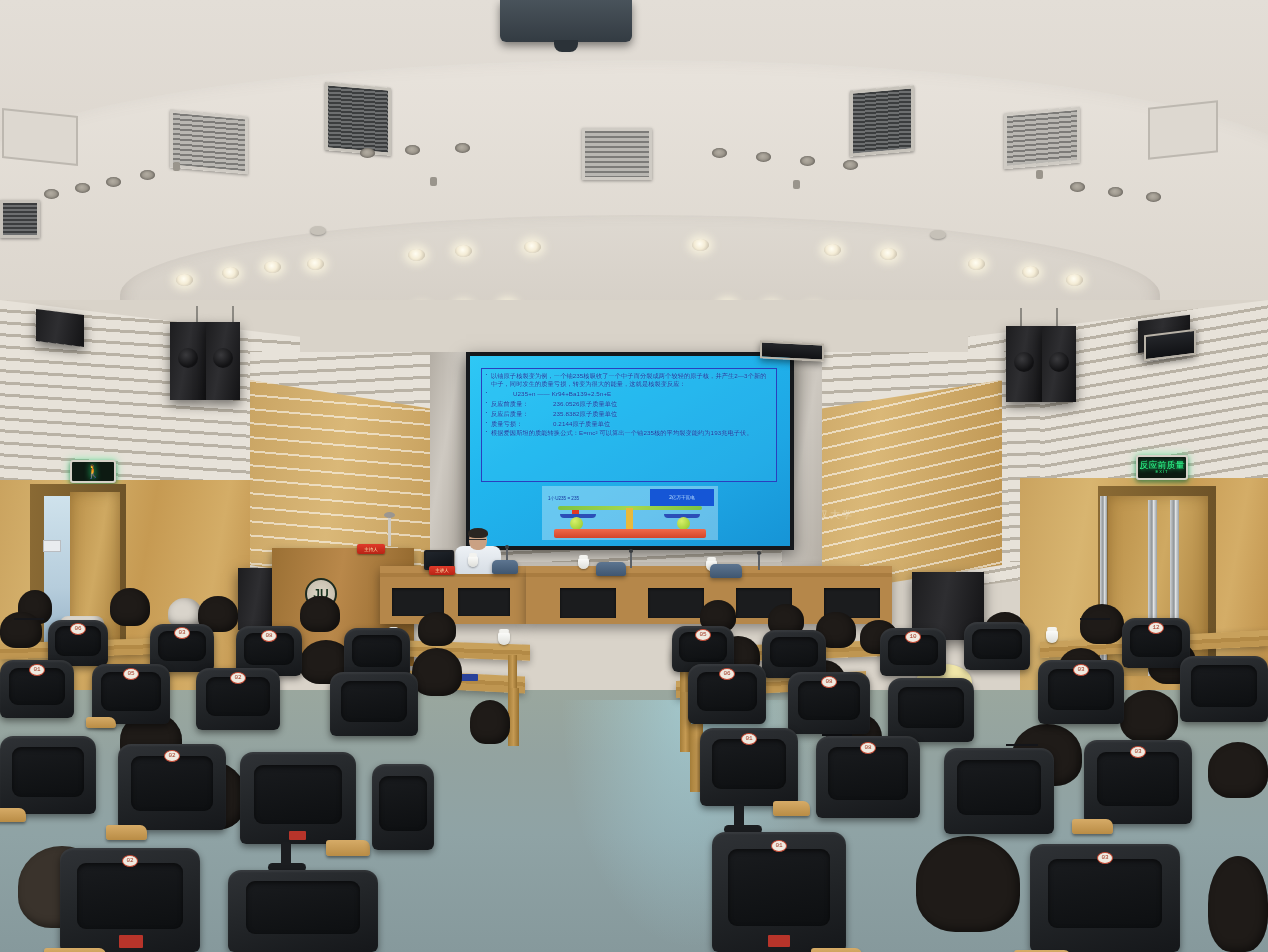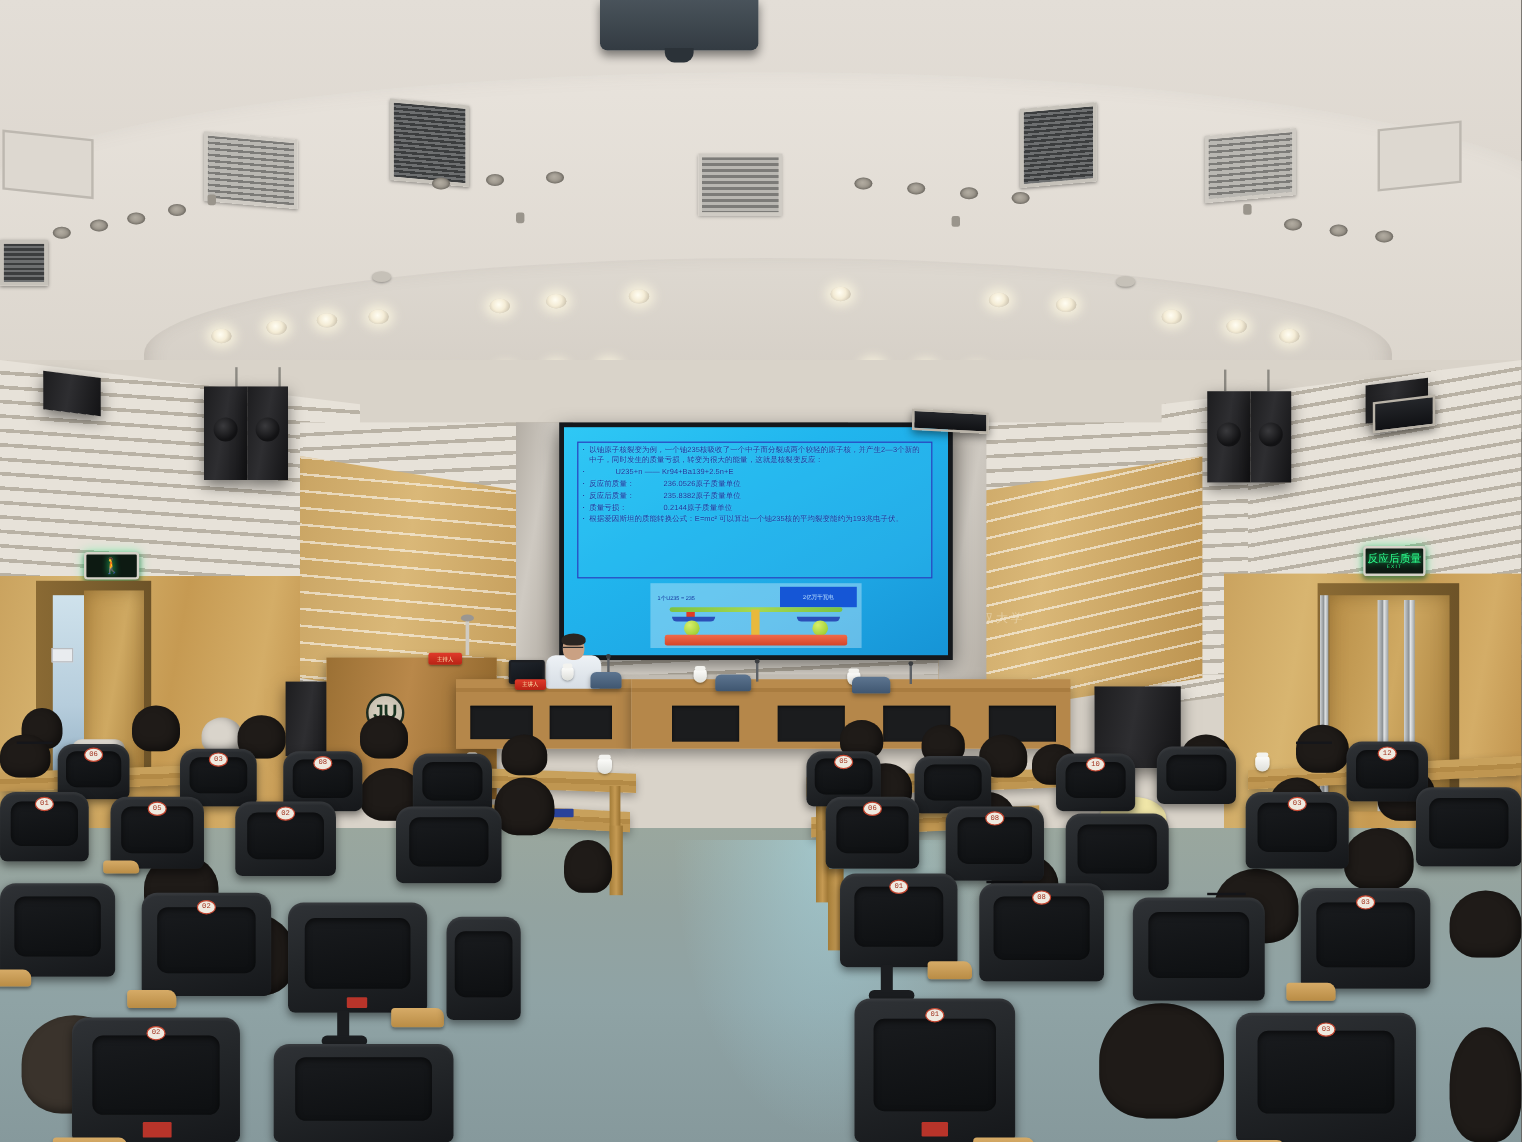--- a/index.html
+++ b/index.html
@@ -102,21 +102,21 @@
   
   #stage-riser{left:516px;top:690px;width:156px;height:36px;
      background:linear-gradient(180deg,#8e1f2c,#741622);box-shadow:inset 0 2px 0 #a5324028;}
   .headtable{background:
       linear-gradient(180deg,#b98b4d 0 7px,#a97c40 7px 11px,#b5874a 11px 100%);
       box-shadow:0 5px 10px rgba(0,0,0,.35);}
   .tablepanel{background:#1b1c1e;box-shadow:inset 0 1px 3px rgba(0,0,0,.6);}
   .podium{background:linear-gradient(100deg,#9b7034,#b9884a 45%,#8c6329);
      box-shadow:0 4px 9px rgba(0,0,0,.4);}
   .emblem{border-radius:50%;border:2px solid #1d2b20;background:radial-gradient(circle,#dfd8c9,#bfb7a6);
-     display:flex;align-items:center;justify-content:center;color:#17321f;font-size:16px;font-weight:bold;}
+     display:flex;align-items:center;justify-content:center;color:#17321f;font-size:12px;font-weight:bold;}
   .nameplate{background:linear-gradient(180deg,#e03a2a,#b82315);border-radius:2px;
      color:#ffe9b0;font-size:4.5px;display:flex;align-items:center;justify-content:center;
      box-shadow:0 1px 2px rgba(0,0,0,.4);}
   .laptop{background:#1c1e22;border-radius:2px;box-shadow:0 2px 4px rgba(0,0,0,.45);}
   .laptop .scr{position:absolute;inset:2px;background:linear-gradient(160deg,#20252c,#0f1216);}
   .teacup{border-radius:3px 3px 6px 6px;background:linear-gradient(180deg,#fdfdfb,#ddded9);
      box-shadow:0 1px 2px rgba(0,0,0,.35);}
   .teacup:after{content:"";position:absolute;left:1px;top:-3px;width:calc(100% - 2px);height:4px;
      background:#f3f3ef;border-radius:3px;}
   .mic{position:absolute;width:1.5px;background:#5d6166;}
@@ -307,21 +307,21 @@
   </div>
   <div class="abs spk" style="left:1138px;top:318px;width:52px;height:32px;transform:skewY(-7deg);"></div>
 
   <div class="abs submon" style="left:760px;top:342px;width:60px;height:14px;transform:skewY(3deg);"></div>
   <div class="abs submon" style="left:1144px;top:332px;width:48px;height:22px;transform:skewY(-7deg);"></div>
 
   <div class="abs exitsign" style="left:70px;top:460px;width:42px;height:19px;">
     <span class="exit-run">🚶</span>
   </div>
   <div class="abs exitsign" style="left:1136px;top:455px;width:48px;height:21px;flex-direction:column;line-height:1;">
-    <span class="exit-cn">反应后质量</span>
+    <span class="exit-cn">反应前质量</span>
     <span style="color:#29ff88;font-size:4px;letter-spacing:1px;">EXIT</span>
   </div>
 
   <div class="abs doorjamb" style="left:30px;top:484px;width:96px;height:170px;"></div>
   <div class="abs corridor" style="left:44px;top:496px;width:26px;height:152px;"></div>
   <div class="abs door" style="left:70px;top:492px;width:50px;height:160px;"></div>
   <div class="abs wallplate" style="left:43px;top:540px;width:16px;height:10px;"></div>
 
   <div class="abs doorjamb" style="left:1098px;top:486px;width:118px;height:190px;"></div>
   <div class="abs door" style="left:1108px;top:496px;width:100px;height:180px;"></div>

